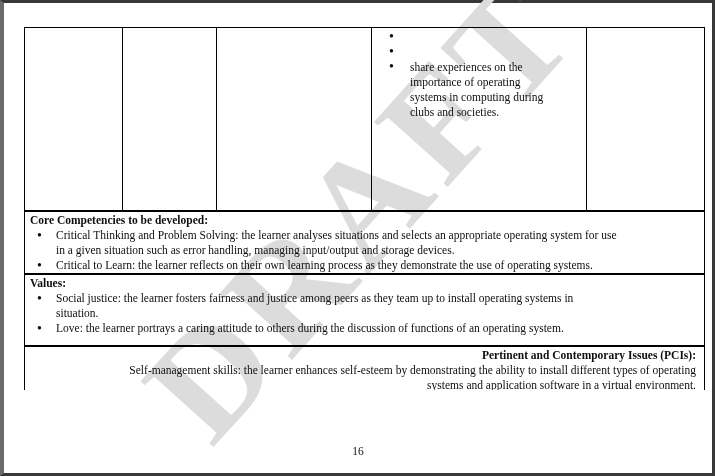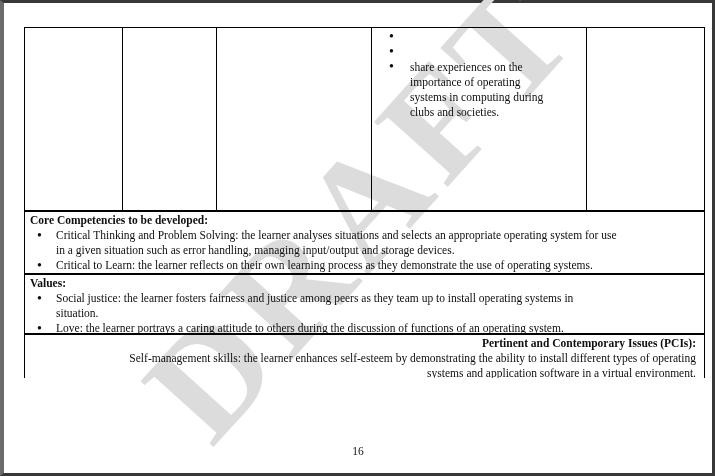--- a/index.html
+++ b/index.html
@@ -36,21 +36,21 @@
   .bullet-row .marker {
     flex:0 0 38px; box-sizing:border-box; padding-left:17px;
     font-size:14px; line-height:14.9px;
   }
   .bullet-row .btext { flex:1; white-space:pre-line; }
   .section {
     box-sizing:border-box; border-top:2px solid #000;
     padding:1px 8px 0 5px; overflow:hidden; line-height:15px;
   }
   .sec-core { height:63px; }
-  .sec-values { height:60px; }
+  .sec-values { height:72px; }
   .sec-pcis { height:45px;text-align:right; }
   .sec-heading { font-weight:bold; }
   .sec-bullet { display:flex; align-items:flex-start; }
   .sec-bullet .marker {
     flex:0 0 26px; box-sizing:border-box; padding-left:7px;
     font-size:14px; line-height:15px;
   }
   .sec-bullet .btext { flex:1; white-space:pre-line; }
   .sec-body { white-space:pre-line; }
   .page-number {

